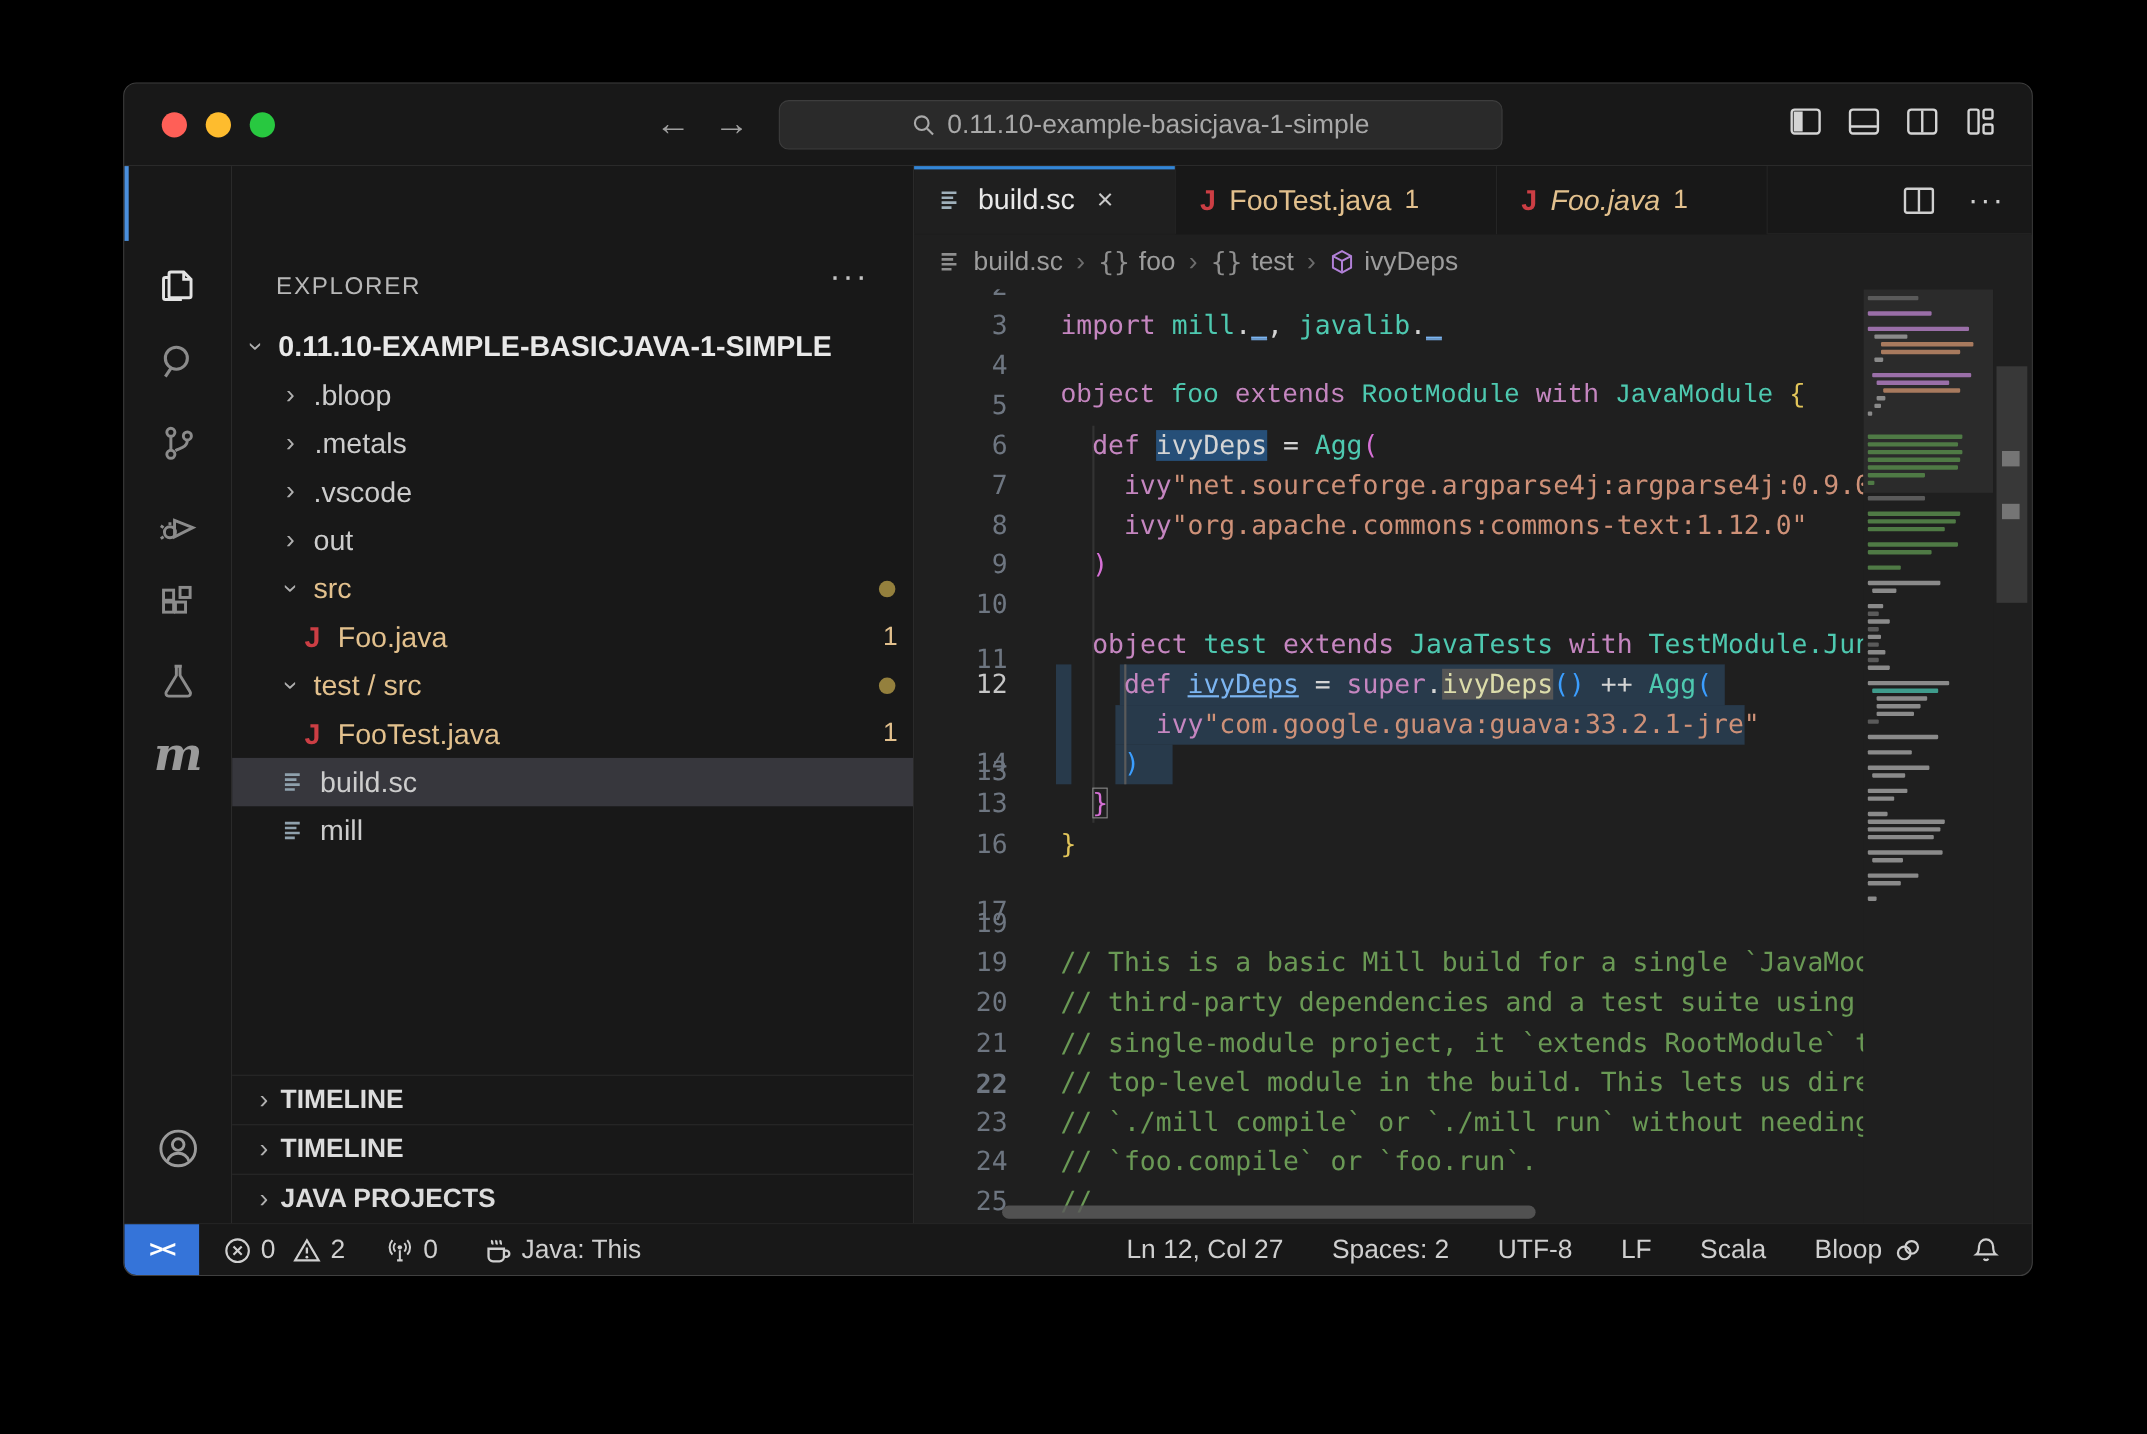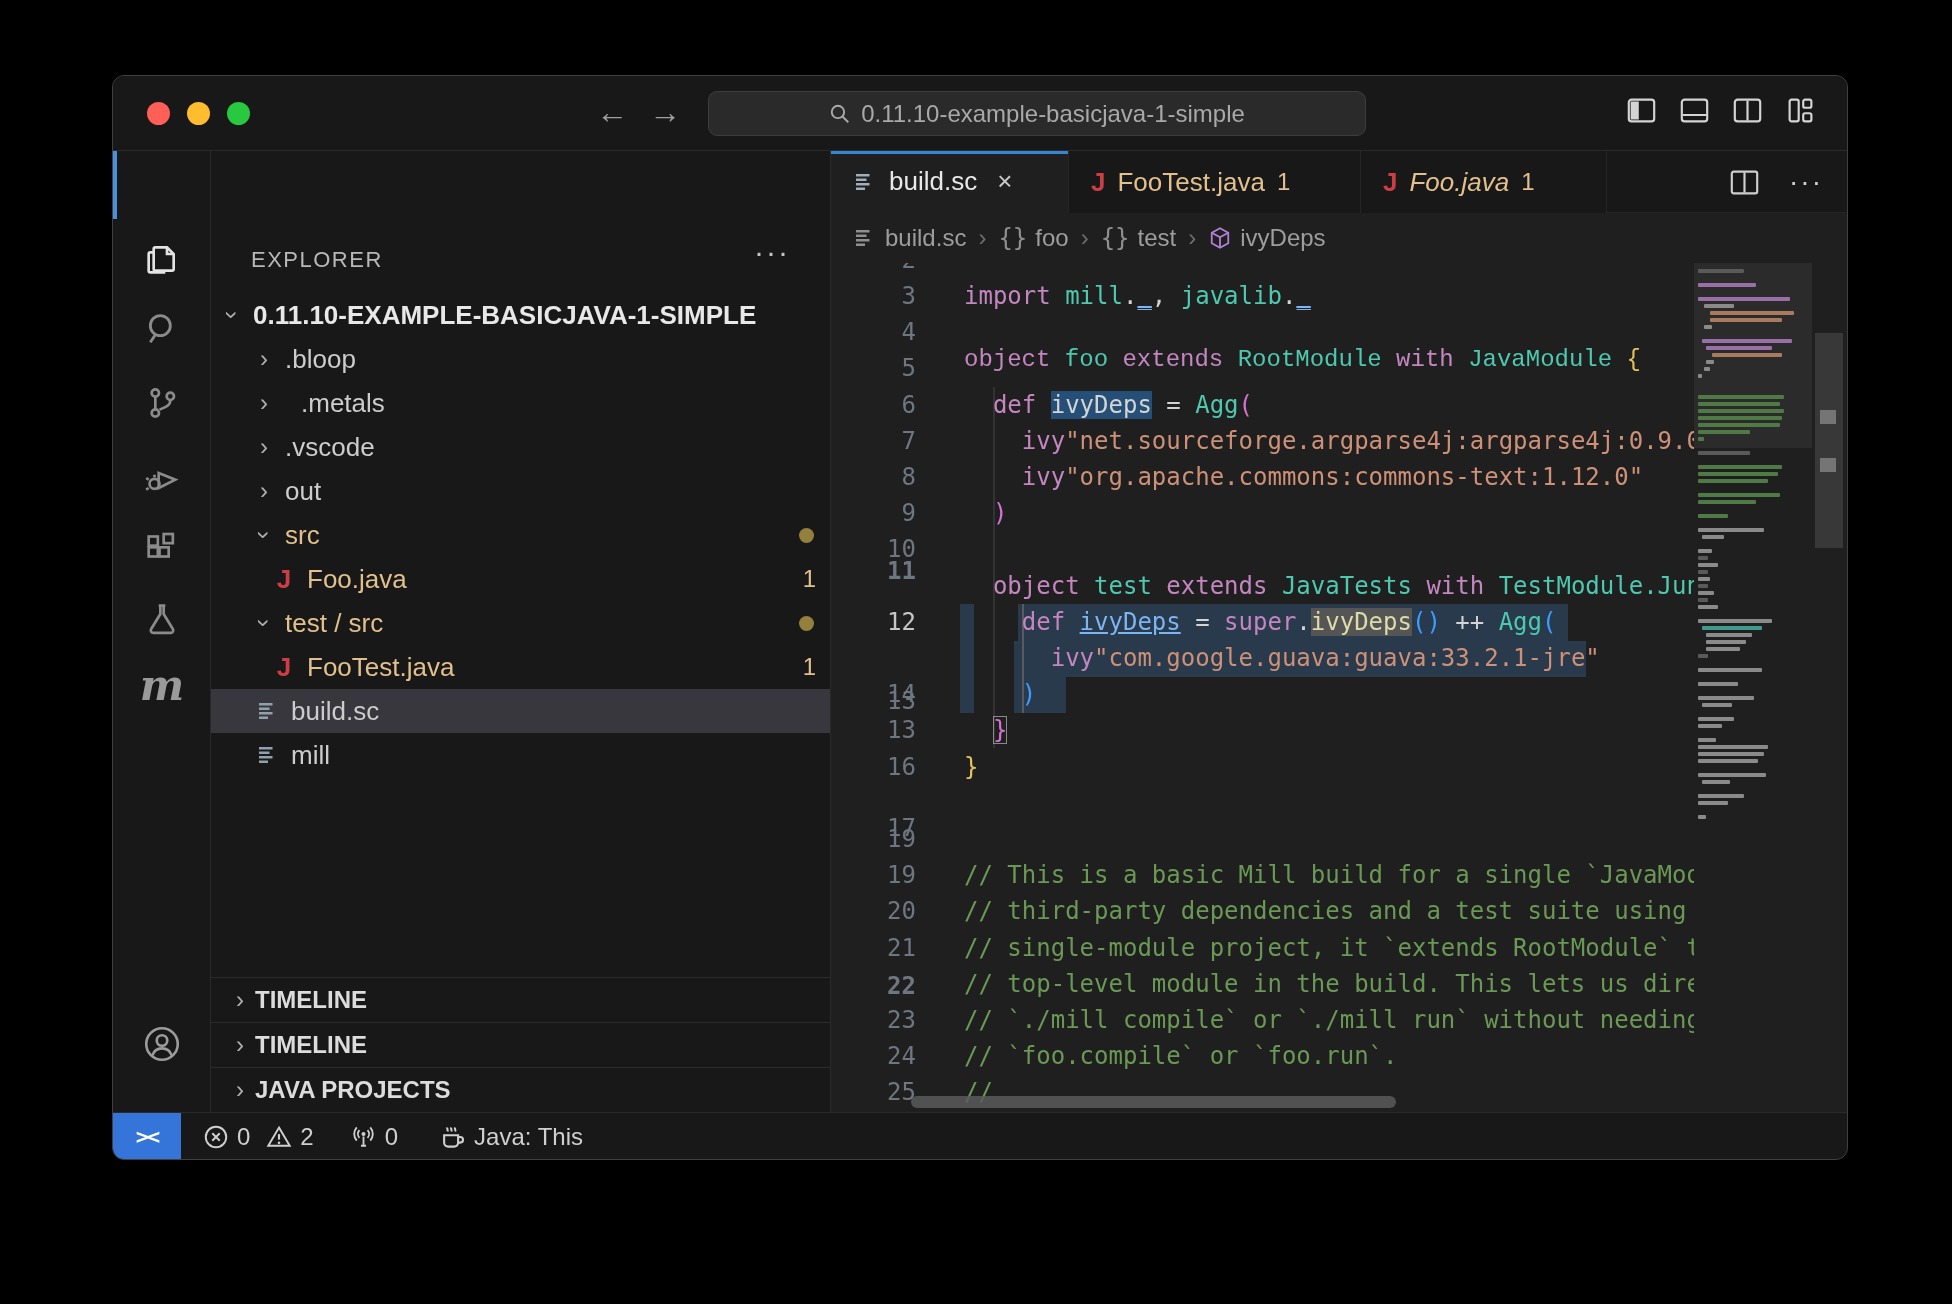--- a/index.html
+++ b/index.html
@@ -216,21 +216,21 @@
             <span class="label" style="margin-left:8px;">0.11.10-EXAMPLE-BASICJAVA-1-SIMPLE</span>
           </div>
           <div class="trow">
             <span style="width:40px;display:inline-block;"></span>
             <span class="chev ">›</span>
             <span class="label" style="margin-left:8px;">.bloop</span>
           </div>
           <div class="trow">
             <span style="width:40px;display:inline-block;"></span>
             <span class="chev ">›</span>
-            <span class="label" style="margin-left:24px;">.metals</span>
+            <span class="label" style="margin-left:9px;">.metals</span>
           </div>
           <div class="trow">
             <span style="width:40px;display:inline-block;"></span>
             <span class="chev ">›</span>
             <span class="label" style="margin-left:8px;">.vscode</span>
           </div>
           <div class="trow">
             <span style="width:40px;display:inline-block;"></span>
             <span class="chev ">›</span>
             <span class="label" style="margin-left:8px;">out</span>
@@ -373,21 +373,21 @@
             <div class="lnum" style="top: 123.6px;">6</div>
             <div class="codeline" style="top: 123.6px; left: 133px;"><span class="c-wh">  </span><span class="c-kw">def </span><span class="c-wh tok-wordbox">ivyDeps</span><span class="c-wh"> = </span><span class="c-type">Agg</span><span class="c-b2">(</span></div>
             <div class="lnum" style="top: 159.8px;">7</div>
             <div class="codeline" style="top: 159.8px; left: 133px;"><span class="c-wh">    </span><span class="c-kw">ivy</span><span class="c-str">"net.sourceforge.argparse4j:argparse4j:0.9.0",</span></div>
             <div class="lnum" style="top: 196px;">8</div>
             <div class="codeline" style="top: 196px; left: 133px;"><span class="c-wh">    </span><span class="c-kw">ivy</span><span class="c-str">"org.apache.commons:commons-text:1.12.0"</span></div>
             <div class="lnum" style="top: 232.2px;">9</div>
             <div class="codeline" style="top: 232.2px; left: 133px;"><span class="c-wh">  </span><span class="c-b2">)</span></div>
             <div class="lnum" style="top: 268.4px;">10</div>
             <div class="codeline" style="top: 268.4px; left: 133px;"></div>
-            <div class="lnum" style="top: 290px; font-weight: bold;">11</div>
+            <div class="lnum" style="top: 318px;">11</div>
             <div class="codeline" style="top: 304.6px; left: 133px;"><span class="c-wh">  </span><span class="c-kw">object </span><span class="c-type">test</span><span class="c-kw"> extends </span><span class="c-type">JavaTests</span><span class="c-kw"> with </span><span class="c-type">TestModule.Junit4</span></div>
             <div class="lnum active" style="top: 340.8px;">12</div>
             <div class="codeline" style="top: 340.8px; left: 133px;"><span class="c-wh">    </span><span class="c-kw">def </span><span class="c-link tok-underline">ivyDeps</span><span class="c-wh"> = </span><span class="c-kw">super</span><span class="c-wh">.</span><span class="c-meth tok-graybox">ivyDeps</span><span class="c-b3">()</span><span class="c-wh"> ++ </span><span class="c-type">Agg</span><span class="c-b3">(</span></div>
             <div class="lnum" style="top: 377px; margin-top: 43px;">13</div>
             <div class="codeline" style="top: 377px; left: 133px;"><span class="c-wh">      </span><span class="c-kw">ivy</span><span class="c-str">"com.google.guava:guava:33.2.1-jre"</span></div>
             <div class="lnum" style="top: 413.2px;">14</div>
             <div class="codeline" style="top: 413.2px; left: 133px;"><span class="c-wh">    </span><span class="c-b3">)</span></div>
             <div class="lnum" style="top: 449.4px;">13</div>
             <div class="codeline" style="top: 449.4px; left: 133px;"><span class="c-wh">  </span><span class="c-b2 tok-matchbox">}</span></div>
             <div class="lnum" style="top: 485.6px;">16</div>
@@ -510,14 +510,32 @@
       </div>
       <div class="grp" style="margin-left:26px;">
         <svg width="28" height="28" viewBox="0 0 16 16" fill="none" stroke="#cfcfcf" stroke-width="1.2">
             <path d="M3.5 7h8v4.2a2.3 2.3 0 0 1-2.3 2.3H5.8a2.3 2.3 0 0 1-2.3-2.3z"></path>
             <path d="M11.5 8h1.2a1.6 1.6 0 0 1 0 3.2h-1.2"></path>
             <path d="M5.4 4.8c.5-.9-.5-1.3 0-2.2M7.6 4.8c.5-.9-.5-1.3 0-2.2M9.8 4.8c.5-.9-.5-1.3 0-2.2"></path>
           </svg>
         <span>Java: This</span>
       </div>
     </div>
+    <div class="sright">
+      <span class="grp">Ln 12, Col 27</span>
+      <span class="grp">Spaces: 2</span>
+      <span class="grp">UTF-8</span>
+      <span class="grp">LF</span>
+      <span class="grp">Scala</span>
+      <span class="grp">
+        <span>Bloop</span>
+        <svg width="27" height="27" viewBox="0 0 16 16" fill="none" stroke="#cfcfcf" stroke-width="1.2">
+            <circle cx="6" cy="9.5" r="3.4"></circle>
+            <circle cx="10" cy="6.5" r="3.4"></circle>
+          </svg>
+      </span>
+      <svg width="27" height="27" viewBox="0 0 16 16" fill="none" stroke="#cfcfcf" stroke-width="1.2">
+          <path d="M8 2.2a3.8 3.8 0 0 1 3.8 3.8c0 3.2 1.4 4.3 1.4 4.3H2.8s1.4-1.1 1.4-4.3A3.8 3.8 0 0 1 8 2.2z"></path>
+          <path d="M6.8 12.6a1.3 1.3 0 0 0 2.4 0"></path>
+        </svg>
+    </div>
   </div>
 </div>
 
 </body></html>

